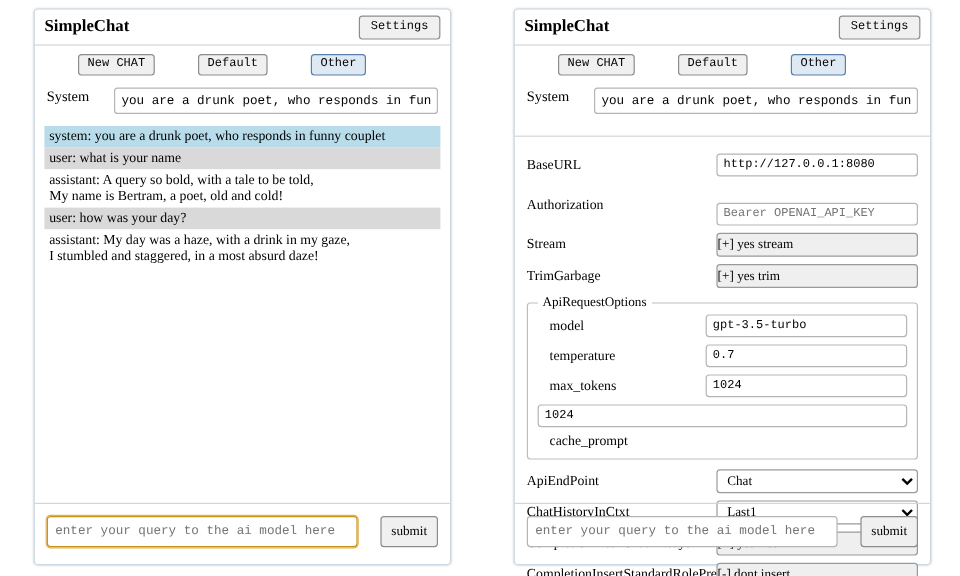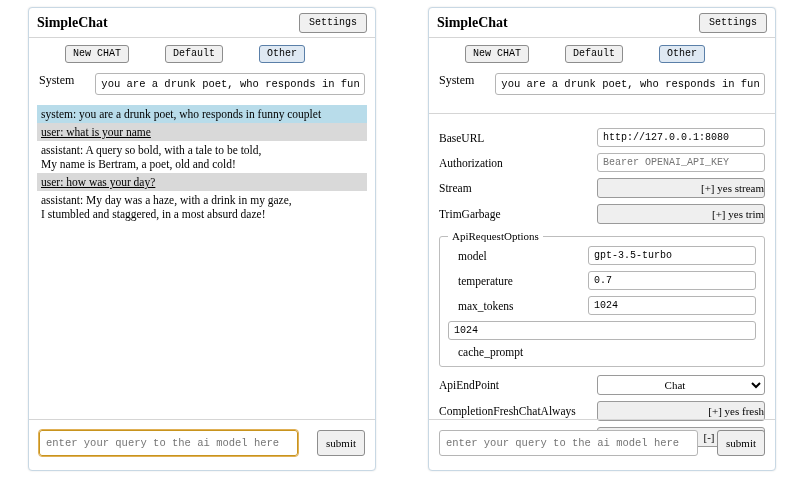--- a/index.html
+++ b/index.html
@@ -105,21 +105,21 @@
     margin-top: 2px;
   }
   .msg {
     font-family: "Liberation Serif", serif;
     font-size: 11.5px;
     line-height: 14px;
     padding: 2px 4px;
     white-space: pre-wrap;
   }
   .msg-system { background: #b8dcea; }
-  .msg-user { background: #d9d9d9; text-decoration: underline; }
+  .msg-user { background: #d9d9d9; }
   .msg-assistant { background: transparent; }
   
   .queryrow {
     position: absolute;
     left: 0;
     right: 0;
     bottom: 14px;
     display: flex;
     align-items: center;
     gap: 19px;
@@ -172,43 +172,42 @@
     width: 100%;
     font-family: "Liberation Mono", monospace;
     font-size: 10px;
     padding: 3px 5px;
     border: 1px solid #b5b5b5;
     border-radius: 3px;
     background: #fff;
     box-sizing: border-box;
     color: #000;
   }
-  .tinput.ph { color: #9a9a9a; }
+  .tinput.ph { color: #9a9a9a; margin-top: 16px; }
   .togglebtn {
     width: 100%;
     font-family: "Liberation Serif", serif;
     font-size: 11px;
-    text-align: right;
+    text-align: left;
     padding: 3px 0;
     border: 1px solid #9a9a9a;
     border-radius: 3px;
     background: #efefef;
     cursor: pointer;
     box-sizing: border-box;
   }
   select.sel {
     width: 100%;
     font-family: "Liberation Serif", serif;
     font-size: 11px;
     padding: 2px 4px;
     border: 1px solid #9a9a9a;
     border-radius: 3px;
     background: #ffffff;
     box-sizing: border-box;
-    text-align: center;
   }
   fieldset.group {
     border: 1px solid #bdbdbd;
     border-radius: 3px;
     margin: 2px 0 8px 0;
     padding: 4px 8px 2px 8px;
   }
   legend.glegend {
     font-family: "Liberation Serif", serif;
     font-size: 11px;
@@ -338,20 +337,28 @@
 
       <div class="frow">
         <div class="flabel">ApiEndPoint</div>
         <div class="fctl">
           <select class="sel">
             <option>Chat</option>
           </select>
         </div>
       </div>
 
+      <div class="frow">
+        <div class="flabel">ChatHistoryInCtxt</div>
+        <div class="fctl">
+          <select class="sel">
+            <option>Last1</option>
+          </select>
+        </div>
+      </div>
 
       <div class="frow">
         <div class="flabel">CompletionFreshChatAlways</div>
         <div class="fctl">
           <div class="togglebtn">[+] yes fresh</div>
         </div>
       </div>
 
       <div class="frow">
         <div class="flabel">CompletionInsertStandardRolePrefix</div>

